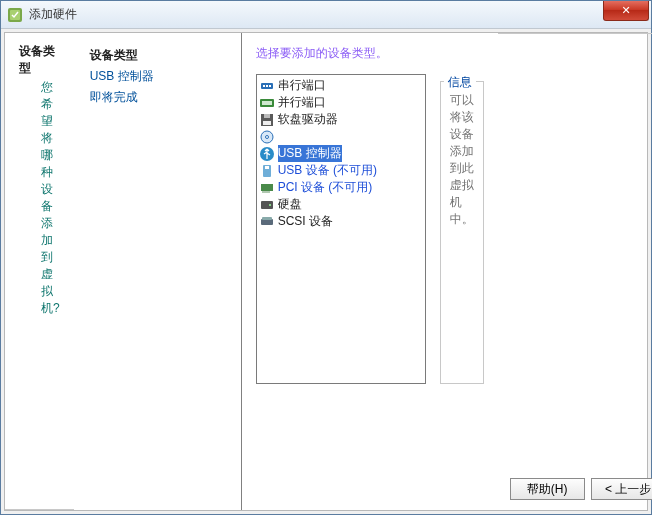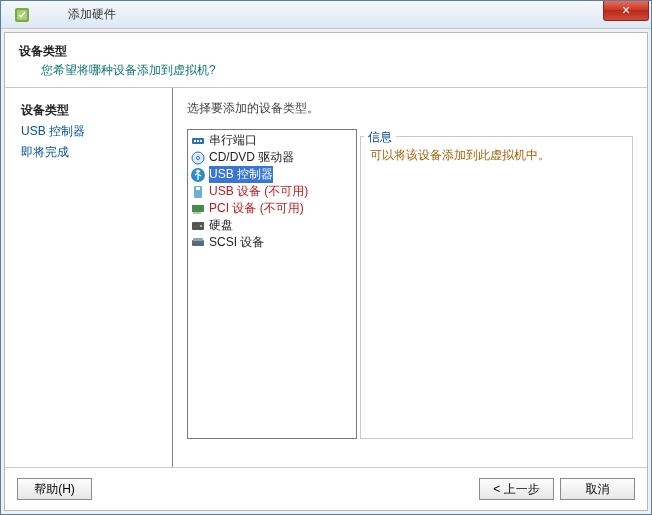--- a/index.html
+++ b/index.html
@@ -21,25 +21,24 @@
     height: 515px;
     background: linear-gradient(to bottom, #e8f0f8 0, #dfe9f5 28px, #f0f0f0 28px, #f0f0f0 100%);
     border: 1px solid #5a7ca0;
     display: flex;
     flex-direction: column;
   }
   .titlebar {
     height: 28px;
     display: flex;
     align-items: center;
-    padding: 0 0 0 13px;
+    padding: 0 0 0 6px;
     background: linear-gradient(to bottom, #f4f8fc, #dde8f4);
     border-bottom: 1px solid #c0c8d0;
     position: relative;
-    gap: 32px;
   }
   .titlebar .app-icon {
     width: 16px; height: 16px;
     margin-right: 6px;
   }
   .titlebar .title-text { color: #333; }
   .close-btn {
     position: absolute;
     right: 2px; top: 0;
     width: 46px; height: 20px;
@@ -53,21 +52,21 @@
     color: #fff;
     font-size: 11px;
     cursor: pointer;
   }
   .content-wrap {
     flex: 1;
     margin: 3px;
     background: #fff;
     border: 1px solid #b8b8b8;
     display: flex;
-    flex-direction: column;
+    flex-direction: row;
   }
   .header-section {
     padding: 10px 14px 8px 14px;
     border-bottom: 1px solid #c8c8c8;
   }
   .header-section .heading {
     font-weight: bold;
     font-size: 12px;
     color: #222;
   }
@@ -98,46 +97,46 @@
     color: #00509a;
   }
   .main-area {
     flex: 1;
     padding: 12px 14px 10px 14px;
     display: flex;
     flex-direction: column;
   }
   .main-area .instruction {
     margin: 0 0 12px 0;
-    color: #404040;
+    color: #8b5cf6;
   }
   .panels {
     flex: 1;
     display: flex;
-    gap: 3px;
+    gap: 14px;
     min-height: 0;
   }
   .device-list {
     width: 170px;
     border: 1px solid #7a7a7a;
     height: 310px;
     overflow: auto;
     padding: 2px 0;
   }
   .device-item {
     display: flex;
     align-items: center;
     height: 17px;
     padding: 0 2px;
     color: #222;
     cursor: pointer;
     white-space: nowrap;
   }
   .device-item.disabled {
-    color: #b91c1c;
+    color: #1d4ed8;
   }
   .device-item.selected .dev-label {
     background: #3875d7;
     color: #fff;
   }
   .device-item .dev-icon {
     width: 16px; height: 16px;
     margin-right: 3px;
     flex-shrink: 0;
   }
@@ -157,21 +156,21 @@
     position: absolute;
     top: 0;
     left: 4px;
     background: #fff;
     padding: 0 4px;
     color: #0046a0;
     text-align: right;
   }
   .info-text {
     position: relative;
-    color: #a16207;
+    color: #737373;
     margin-top: 4px;
     font-family: Liberation Serif, serif;
   }
   .footer {
     border-top: 1px solid #c8c8c8;
     padding: 10px 12px;
     display: flex;
     align-items: flex-end;
   }
   .footer .spacer { flex: 1; }
@@ -230,24 +229,38 @@
                 <span class="dev-icon"><svg width="16" height="16" viewBox="0 0 16 16">
                     <rect x="2" y="5" width="12" height="6" rx="1" fill="#2a6fb7"></rect>
                     <rect x="4" y="7" width="2" height="2" fill="#fff"></rect>
                     <rect x="7" y="7" width="2" height="2" fill="#fff"></rect>
                     <rect x="10" y="7" width="2" height="2" fill="#fff"></rect>
                   </svg></span>
                 <span class="dev-label">串行端口</span>
               </div>
               <div class="device-item">
                 <span class="dev-icon"><svg width="16" height="16" viewBox="0 0 16 16">
+                    <rect x="1" y="4" width="14" height="8" rx="1" fill="#3a8a3a"></rect>
+                    <rect x="3" y="6" width="10" height="4" fill="#cfe8cf"></rect>
+                  </svg></span>
+                <span class="dev-label">并行端口</span>
+              </div>
+              <div class="device-item">
+                <span class="dev-icon"><svg width="16" height="16" viewBox="0 0 16 16">
+                    <rect x="2" y="2" width="12" height="12" fill="#5a5a5a"></rect>
+                    <rect x="5" y="2" width="6" height="4" fill="#bbb"></rect>
+                    <rect x="4" y="9" width="8" height="4" fill="#eee"></rect>
+                  </svg></span>
+                <span class="dev-label">软盘驱动器</span>
+              </div>
+              <div class="device-item">
+                <span class="dev-icon"><svg width="16" height="16" viewBox="0 0 16 16">
                     <circle cx="8" cy="8" r="6" fill="#d8e8f8" stroke="#2a6fb7"></circle>
                     <circle cx="8" cy="8" r="1.5" fill="#fff" stroke="#2a6fb7"></circle>
                   </svg></span>
-                <span class="dev-label">CD/DVD 驱动器</span>
               </div>
               <div class="device-item selected">
                 <span class="dev-icon"><svg width="16" height="16" viewBox="0 0 16 16">
                     <circle cx="8" cy="8" r="7" fill="#2a8cc8"></circle>
                     <path d="M8 3 L8 13 M8 3 L6 5 M8 3 L10 5 M5 8 L8 6 M11 9 L8 7" stroke="#fff" stroke-width="1.2" fill="none"></path>
                   </svg></span>
                 <span class="dev-label">USB 控制器</span>
               </div>
               <div class="device-item disabled">
                 <span class="dev-icon"><svg width="16" height="16" viewBox="0 0 16 16">

